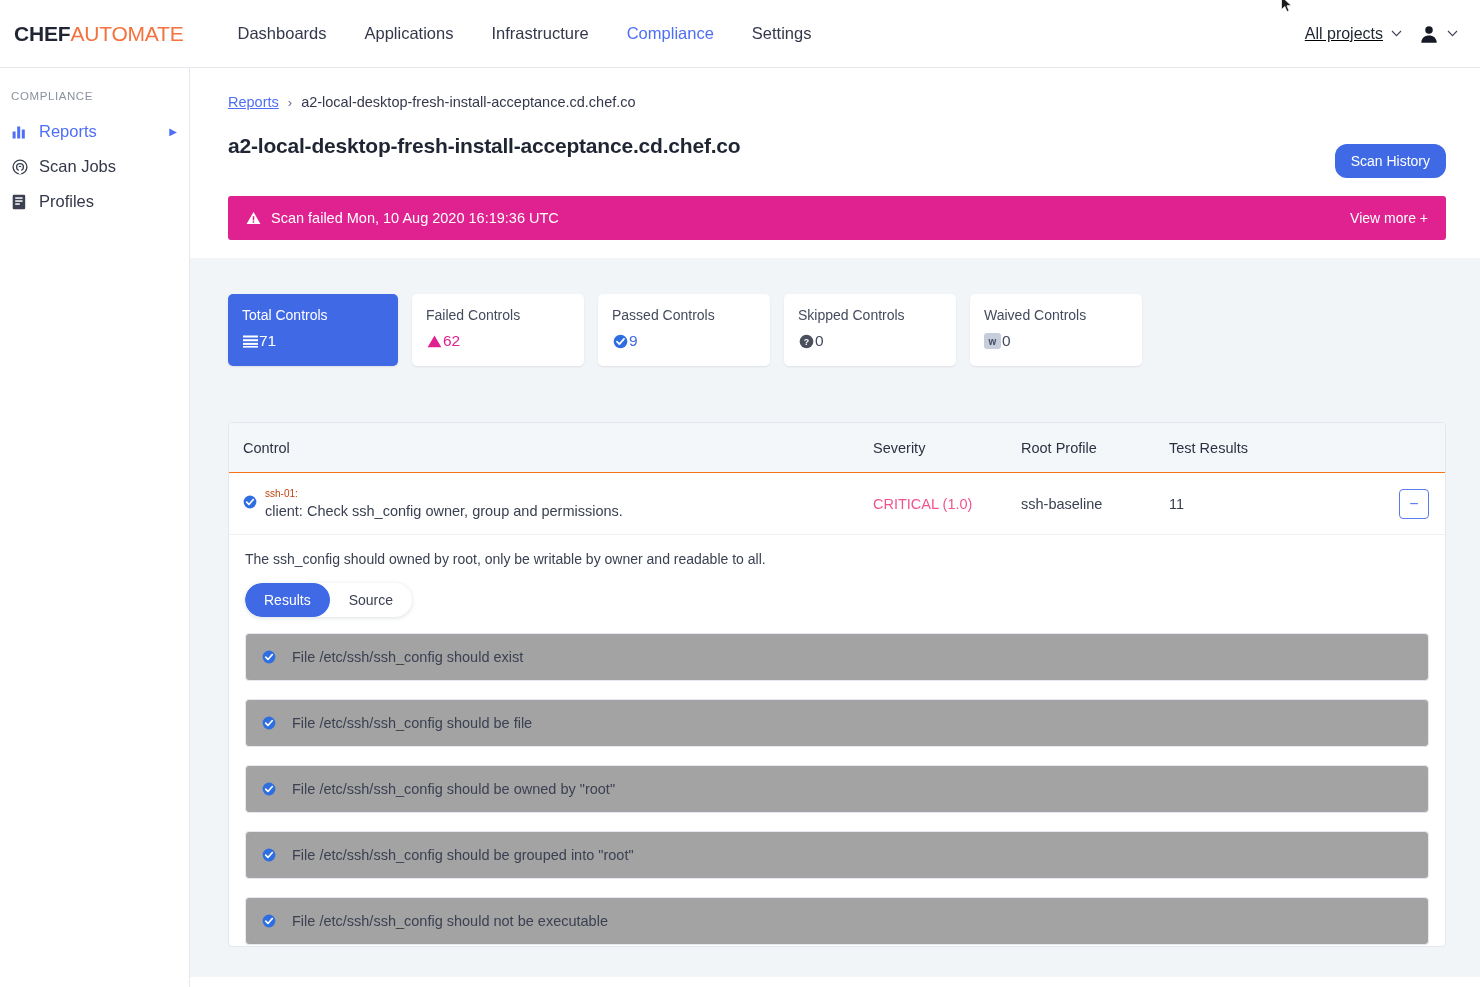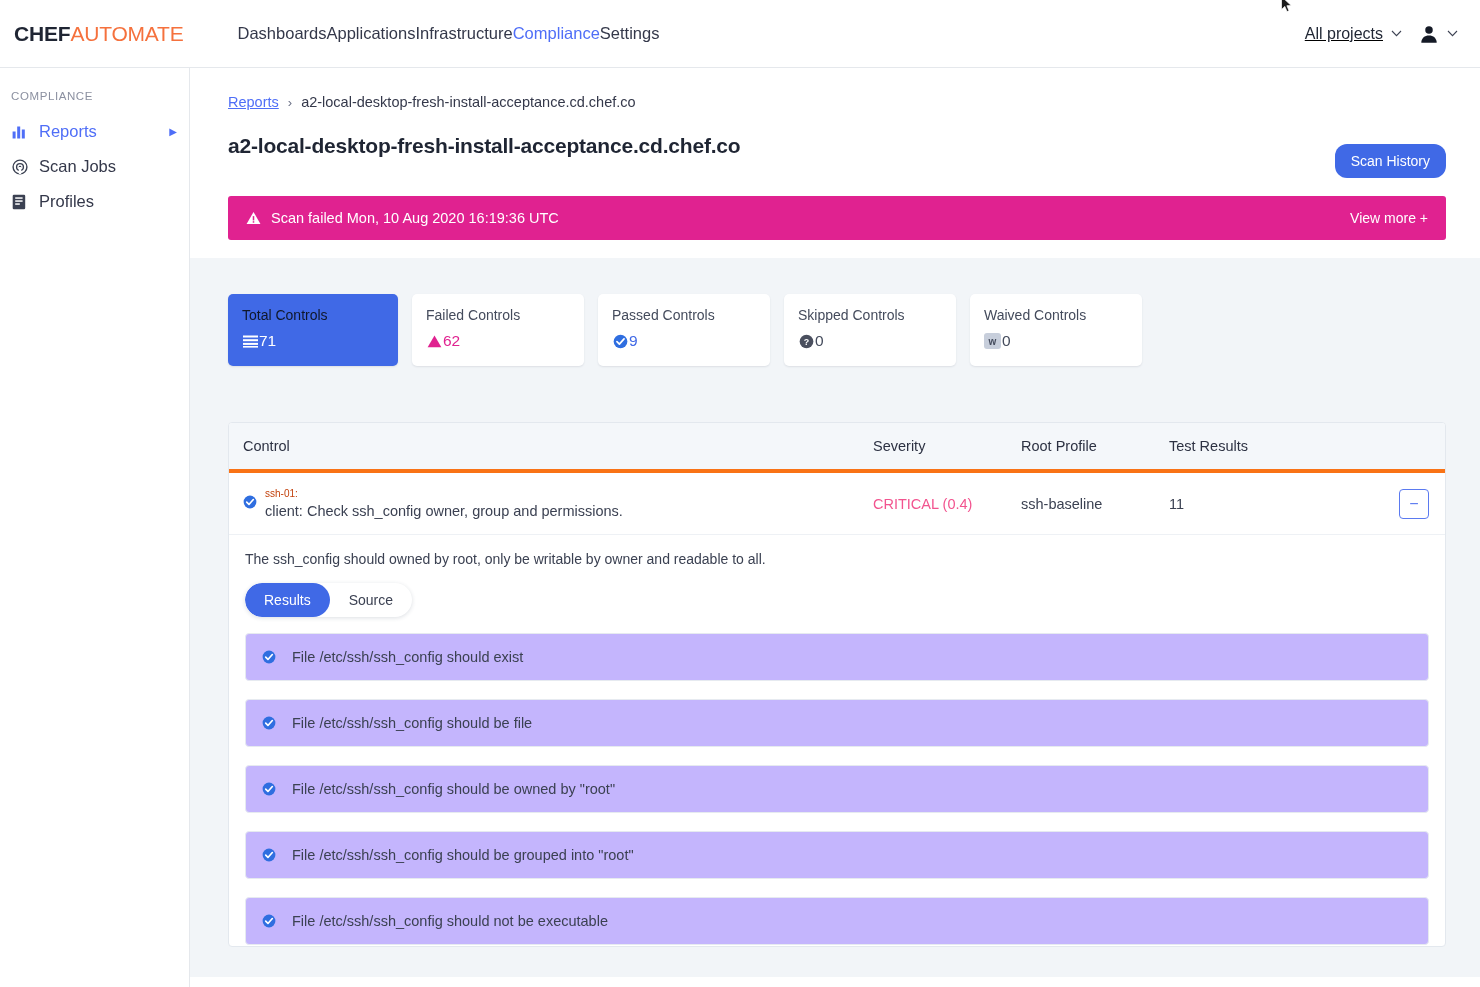--- a/index.html
+++ b/index.html
@@ -18,21 +18,21 @@
     border-bottom: 1px solid #e5e8ec;
     display: flex;
     align-items: center;
     padding: 0 22px 0 14px;
     position: relative;
   }
   .logo { font-size: 21px; font-weight: 700; letter-spacing: -0.2px; white-space: nowrap; }
   .logo .chef { color: #1f2533; font-weight: 800; }
   .logo .automate { color: #f5713d; font-weight: 400; }
 
-  .navlinks { display: flex; align-items: center; margin-left: 54px; }
+  .navlinks { display: flex; align-items: center; margin-left: 54px; gap: 38px; }
   .navlink {
     font-size: 16.5px;
     color: #34384a;
     text-decoration: none;
     white-space: nowrap;
     cursor: pointer;
   }
   .navlink.active { color: #4f6ef7; }
 
   .nav-right {
@@ -139,21 +139,21 @@
   .card {
     background: #ffffff;
     border-radius: 5px;
     width: 172px;
     height: 72px;
     padding: 13px 14px;
     box-shadow: 0 1px 2px rgba(30,40,60,0.10);
   }
   .card.total { background: #4069e6; width: 170px; }
   .card-label { font-size: 14px; color: #444b5c; margin-bottom: 9px; white-space: nowrap; }
-  .card.total .card-label { color: #0f172a; }
+  .card.total .card-label { color: #ffffff; }
   .card-val { display: flex; align-items: center; gap: 1px; font-size: 15.5px; color: #444b5c; }
   .card.total .card-val { color: #ffffff; }
   .card-val.failed { color: #e02290; }
   .card-val.passed { color: #4069e6; }
   .card-ico { width: 16px; height: 16px; display: flex; align-items: center; justify-content: center; }
   .w-badge {
     background: #c7cedb; color: #454c5d;
     font-size: 10px; font-weight: 700;
     border-radius: 3px;
     width: 17px; height: 16px;
@@ -167,21 +167,21 @@
     border: 1px solid #e3e8ee;
     border-radius: 4px;
     overflow: hidden;
     height: 525px;
   }
   .thead {
     display: flex;
     align-items: center;
     height: 50px;
     background: #f4f7fa;
-    border-bottom: 4px solid #f97316;
+    border-bottom: 1px solid #f97316;
     font-size: 14.5px;
     color: #2c3142;
     padding-left: 14px;
   }
   .th-control { width: 630px; }
   .th-sev { width: 148px; }
   .th-root { width: 148px; }
   .th-res { flex: 1; }
 
   .ctrl-row {
@@ -233,21 +233,21 @@
 
   .results-list { margin-top: 16px; }
   .result-item {
     border: 1px solid #e6eaf0;
     border-radius: 4px;
     height: 48px;
     display: flex;
     align-items: center;
     padding: 0 16px;
     margin-bottom: 18px;
-    background: #c4b5fd;
+    background: #a3a3a3;
     font-size: 14.5px;
     color: #3b4152;
   }
   .result-item .r-ico { margin-right: 16px; display: flex; }
 </style>
 </head>
 <body>
 
 <div class="topnav">
   <div class="logo">
@@ -437,21 +437,21 @@
               <svg width="14" height="14" viewBox="0 0 16 16">
                 <circle cx="8" cy="8" r="7.3" fill="#2f6ee0"></circle>
                 <path d="M4.2 8.2 L6.8 10.8 L11.8 5.2" fill="none" stroke="#ffffff" stroke-width="1.9" stroke-linecap="round" stroke-linejoin="round"></path>
               </svg>
             </span>
           </div>
           <div class="ctrl-main">
             <div class="ctrl-id">ssh-01:</div>
             <div class="ctrl-desc">client: Check ssh_config owner, group and permissions.</div>
           </div>
-          <div class="ctrl-sev">CRITICAL (0.4)</div>
+          <div class="ctrl-sev">CRITICAL (1.0)</div>
           <div class="ctrl-root">ssh-baseline</div>
           <div class="ctrl-res">11</div>
           <div class="toggle-btn">−</div>
         </div>
 
         <div class="detail">
           <div class="detail-desc">The ssh_config should owned by root, only be writable by owner and readable to all.</div>
 
           <div class="tabs">
             <div class="tab active">Results</div>

